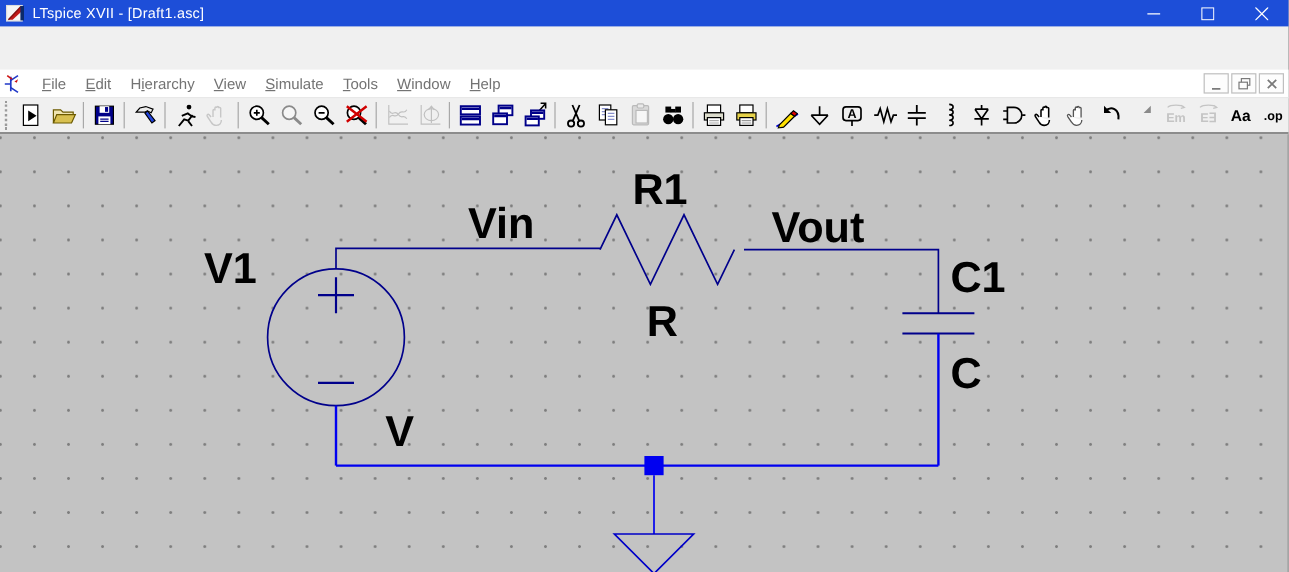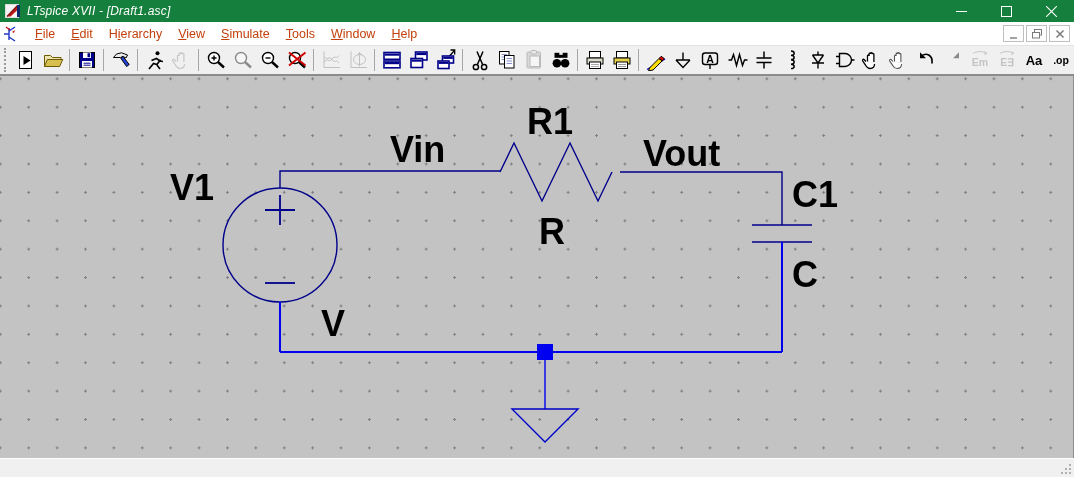--- a/index.html
+++ b/index.html
@@ -1,28 +1,28 @@
 <!DOCTYPE html>
 <html><head>
 <meta charset="utf-8">
 <style>
   html,body{margin:0;padding:0;background:#555;}
   *{box-sizing:border-box;}
   .app{width:1074px;height:477px;font-family:"Liberation Sans",sans-serif;background:#f0f0f0;
        position:relative;overflow:hidden;border:0;display:flex;flex-direction:column;}
   
-  .titlebar{height:22px;background:#15803d;display:flex;align-items:center;color:#fff;flex:0 0 auto;font-style:italic;}
+  .titlebar{height:22px;background:#1d4ed8;display:flex;align-items:center;color:#fff;flex:0 0 auto;}
   .titlebar .appicon{width:16px;height:15px;margin:0 6px 0 5px;flex:0 0 auto;}
   .titlebar .title{font-size:12px;letter-spacing:.2px;flex:1 1 auto;white-space:nowrap;}
   .tb-ctrls{display:flex;height:100%;flex:0 0 auto;}
   .tb-ctrl{width:45px;height:100%;display:flex;align-items:center;justify-content:center;cursor:default;}
   .tb-ctrl svg{display:block;}
   
-  .menubar{height:24px;background:#ffffff;display:flex;align-items:center;font-size:12.5px;color:#c2410c;
-           border-bottom:1px solid #e3e3e3;flex:0 0 auto;}
+  .menubar{height:24px;background:#ffffff;display:flex;align-items:center;font-size:12.5px;color:#737373;
+           border-bottom:1px solid #e3e3e3;flex:0 0 auto;margin-top:36px;}
   .menuicon{width:20px;height:18px;margin:0 4px 0 3px;flex:0 0 auto;}
   .menu-item{padding:3px 8px;white-space:nowrap;cursor:default;}
   .menu-item u{text-decoration:underline;}
   .menubar .spacer{flex:1 1 auto;}
   .mdi-ctrls{display:flex;gap:2px;margin-right:4px;}
   .mdi-btn{width:21px;height:17px;border:1px solid #bfbfbf;background:#fdfdfd;display:flex;
            align-items:center;justify-content:center;}
   
   .toolbar{height:30px;background:#f0f0f0;display:flex;align-items:center;padding-left:2px;
            border-bottom:2px solid #8c8c8c;flex:0 0 auto;}

